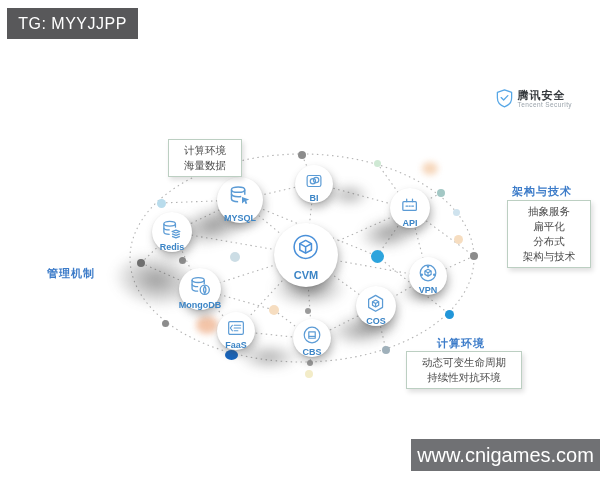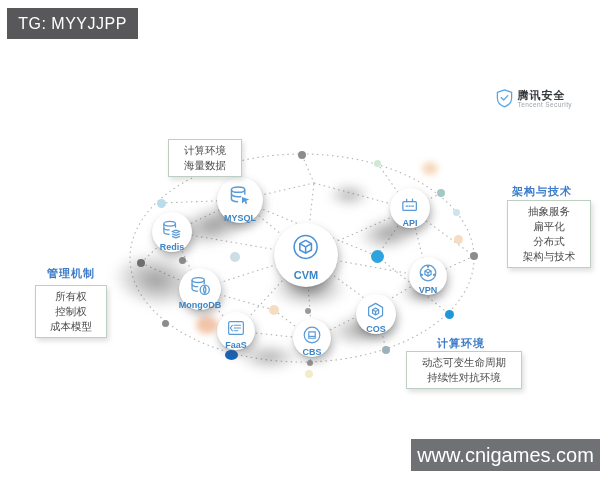--- a/index.html
+++ b/index.html
@@ -160,21 +160,21 @@
 
   <div class="node" style="left:293px;top:319px;width:38px;height:38px">
     <svg viewBox="0 0 24 24" fill="none" stroke="#5b9bd5" stroke-width="1.3" stroke-linejoin="round">
       <circle cx="12" cy="12" r="8.5"></circle>
         <rect x="8.5" y="8.5" width="7" height="7"></rect>
         <path d="M8.5 13.5h7"></path>
     </svg>
     <span class="node-label">CBS</span>
   </div>
 
-  <div class="node" style="left:356px;top:294px;width:40px;height:40px">
+  <div class="node" style="left:356px;top:286px;width:40px;height:40px">
     <svg viewBox="0 0 24 24" fill="none" stroke="#5b9bd5" stroke-width="1.3" stroke-linejoin="round">
       <path d="M12 3.5l7.2 4.1v8.3L12 20l-7.2-4.1V7.6z"></path>
       <path d="M12 8.3l3.2 1.8v3.6L12 15.5l-3.2-1.8v-3.6z"></path>
         <path d="M8.8 10.1l3.2 1.8 3.2-1.8M12 11.9v3.6"></path>
     </svg>
     <span class="node-label">COS</span>
   </div>
 
   <div class="node" style="left:409px;top:257px;width:38px;height:38px">
     <svg viewBox="0 0 24 24" fill="none" stroke="#5b9bd5" stroke-width="1.3" stroke-linejoin="round">
@@ -190,20 +190,28 @@
 
   <div class="node" style="left:390px;top:188px;width:40px;height:40px">
     <svg viewBox="0 0 24 24" fill="none" stroke="#5b9bd5" stroke-width="1.3" stroke-linejoin="round" stroke-linecap="round">
       <rect x="5" y="8" width="14" height="9" rx="1"></rect>
         <path d="M9 8V5.2M15 8V5.2"></path>
         <path d="M8.3 12.5h1.8M11.5 12.5h1.2M14.2 12.5h1.8"></path>
     </svg>
     <span class="node-label">API</span>
   </div>
 
+  <div class="node" style="left:295px;top:165px;width:38px;height:38px">
+    <svg viewBox="0 0 24 24" fill="none" stroke="#5b9bd5" stroke-width="1.3" stroke-linejoin="round">
+      <rect x="4.5" y="6" width="15" height="12" rx="2"></rect>
+        <circle cx="10.8" cy="12.3" r="2.9"></circle>
+        <circle cx="14.3" cy="11" r="2.9"></circle>
+    </svg>
+    <span class="node-label">BI</span>
+  </div>
 
   <div class="node node-cvm" style="left:274px;top:223px;width:64px;height:64px">
     <svg viewBox="0 0 24 24" fill="none" stroke="#4a90d9" stroke-width="1.1" stroke-linejoin="round" style="width:52%;height:52%;margin-top:13%">
       <circle cx="12" cy="11.5" r="8.3"></circle>
       <path d="M12 6.8l4.2 2.3v4.6L12 16l-4.2-2.3V9.1z"></path>
         <path d="M7.8 9.1l4.2 2.3 4.2-2.3M12 11.4V16"></path>
     </svg>
     <span class="node-label">CVM</span>
   </div>
 
@@ -215,25 +223,20 @@
 
   <div class="callout-title" style="left:512px;top:184px">架构与技术</div>
   <div class="callout-box" style="left:507px;top:200px;width:84px">
     <div>抽象服务</div>
     <div>扁平化</div>
     <div>分布式</div>
     <div>架构与技术</div>
   </div>
 
   <div class="callout-title" style="left:47px;top:266px">管理机制</div>
-  <div class="callout-box" style="left:35px;top:285px;width:72px">
-    <div>所有权</div>
-    <div>控制权</div>
-    <div>成本模型</div>
-  </div>
 
   <div class="callout-title" style="left:437px;top:336px">计算环境</div>
   <div class="callout-box" style="left:406px;top:351px;width:116px">
     <div>动态可变生命周期</div>
     <div>持续性对抗环境</div>
   </div>
 
 </div>
 
 </body></html>

